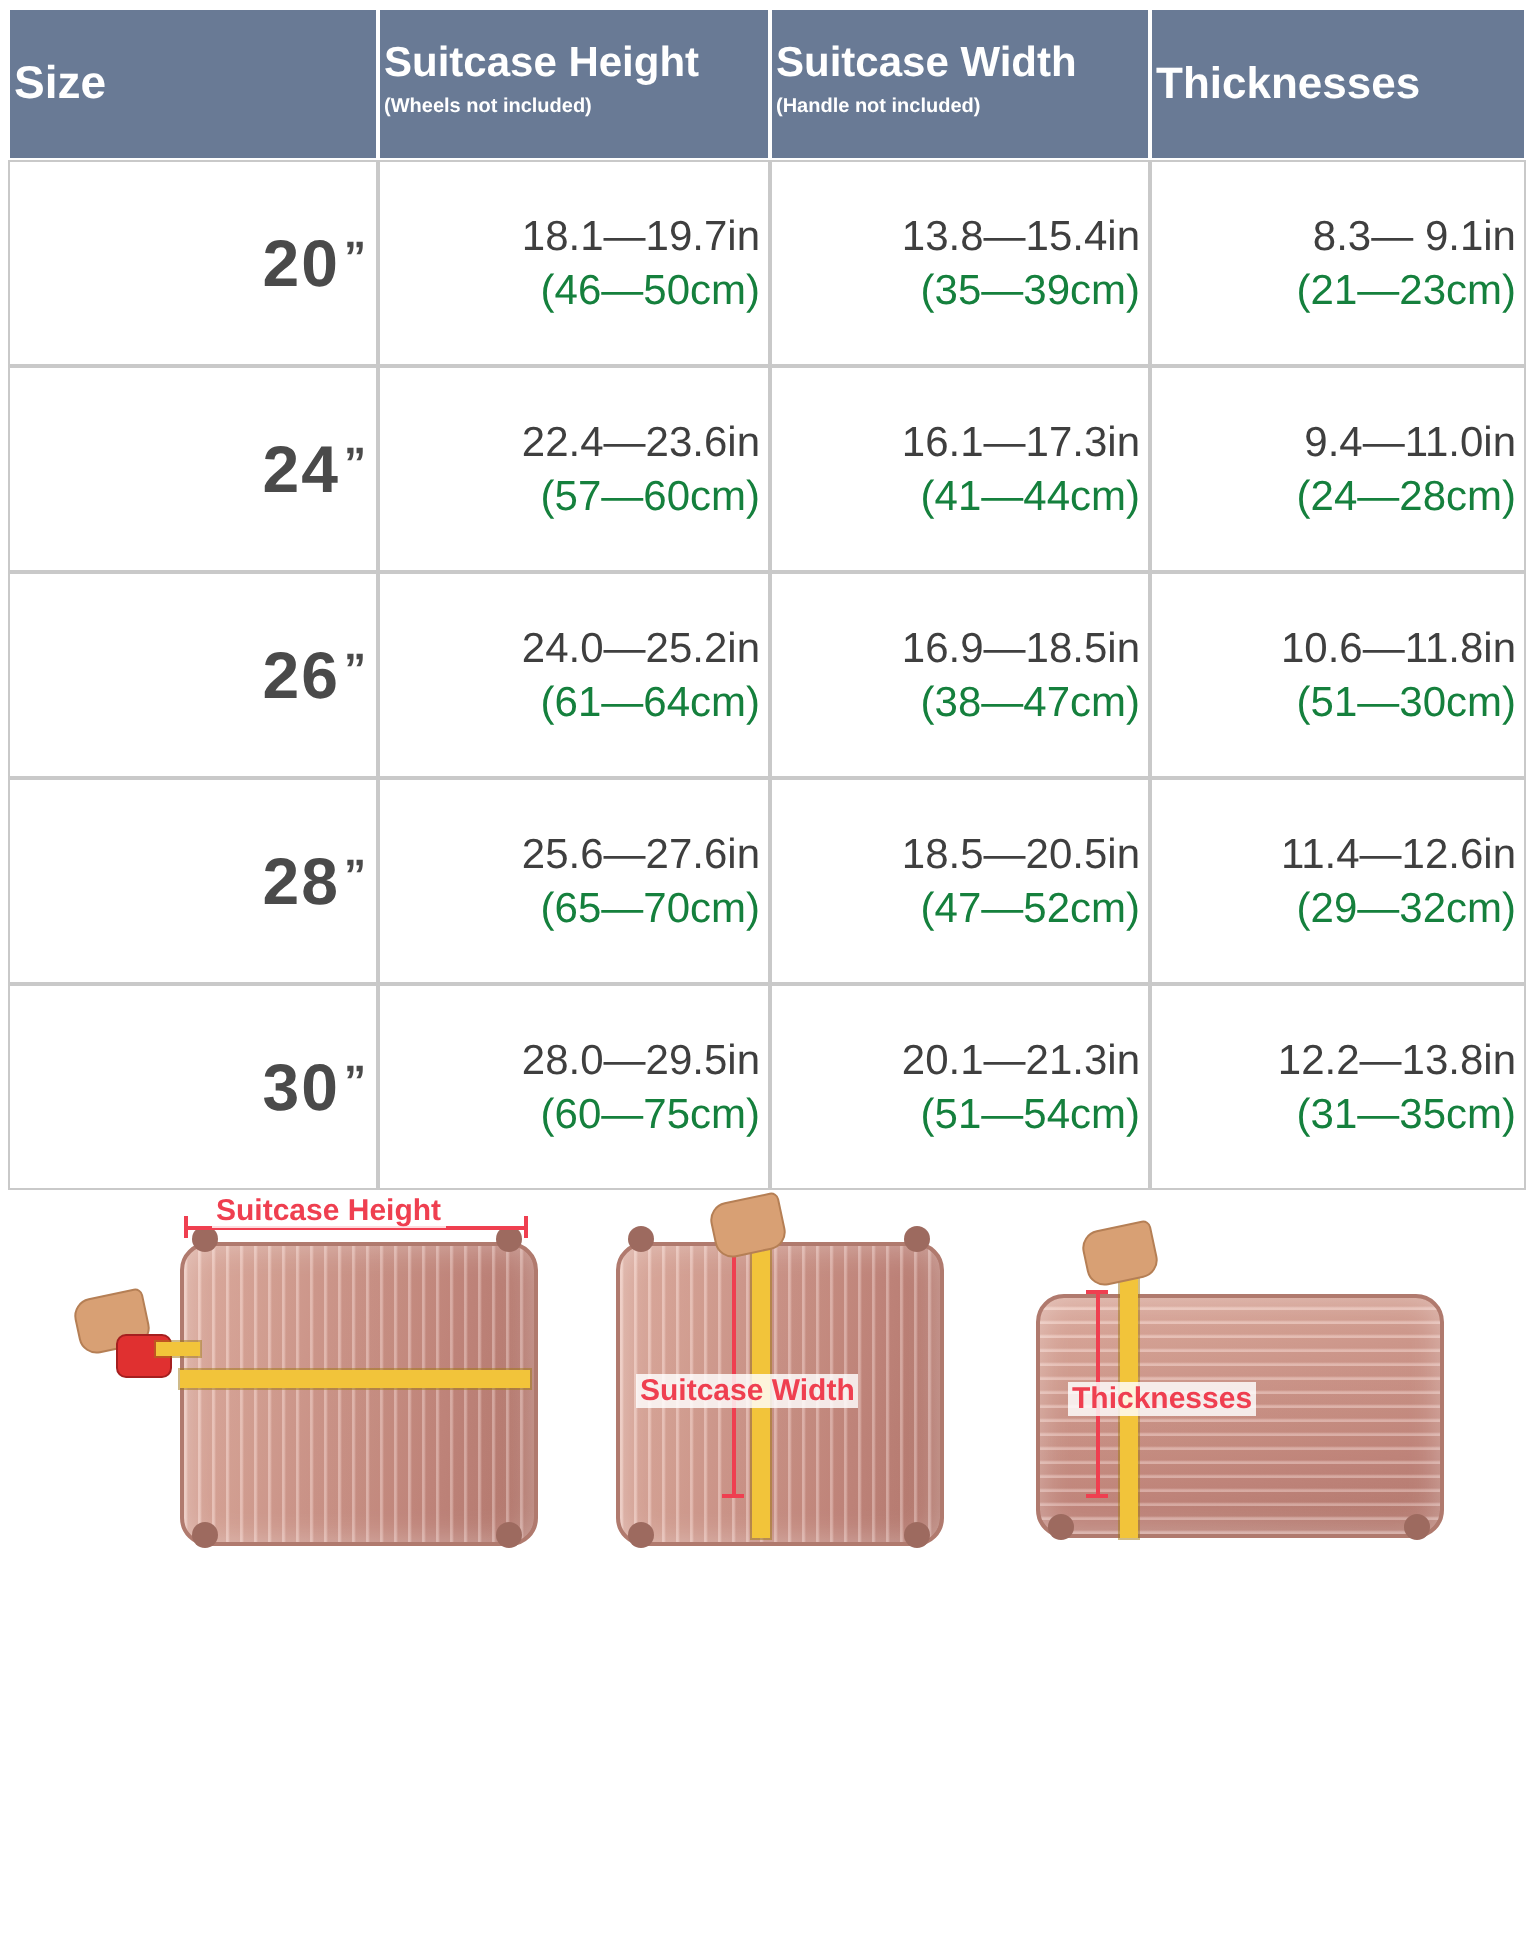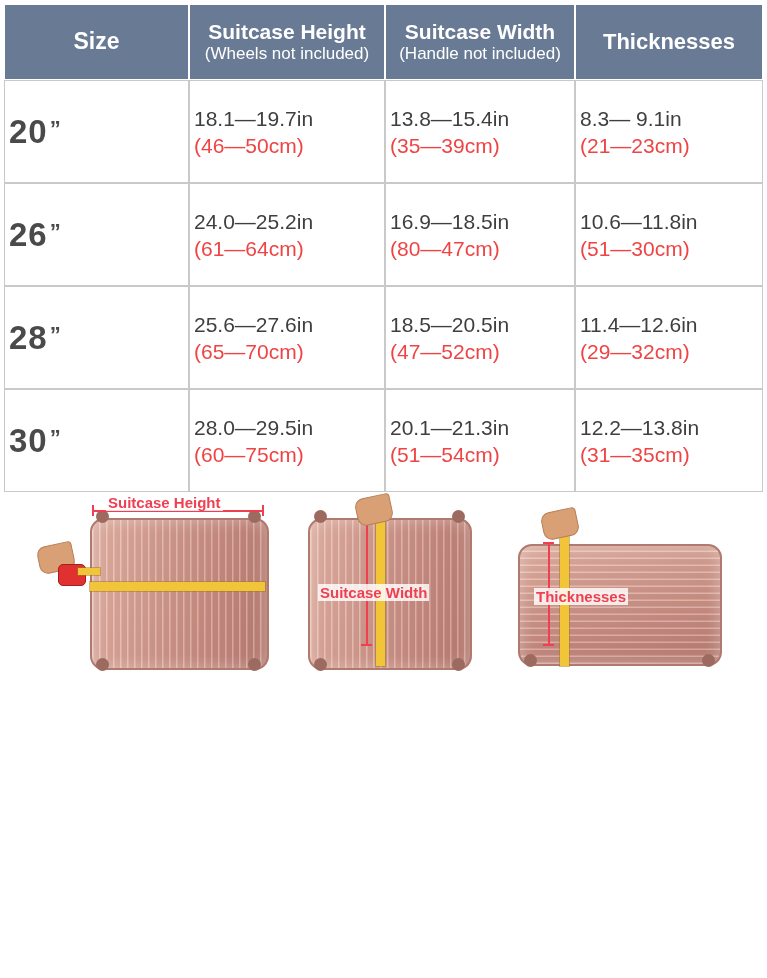--- a/index.html
+++ b/index.html
@@ -32,45 +32,45 @@
   table.size-table col.c-width  { width: 190px; }
   table.size-table col.c-thick  { width: 188px; }
 
   thead th {
     background: #697a95;
     color: #ffffff;
     border: 1px solid #ffffff;
     padding: 4px 2px 6px 2px;
     height: 64px;
     vertical-align: middle;
-    text-align: center;
+    text-align: left;
     font-weight: bold;
   }
   thead th .h-main {
     display: block;
     font-size: 21px;
     line-height: 25px;
     letter-spacing: 0px;
   }
   thead th .h-sub {
     display: block;
-    font-size: 17px;
+    font-size: 10px;
     line-height: 19px;
-    font-weight: normal;
+    font-weight: bold;
   }
   thead th.size-head .h-main {
     font-size: 23px;
   }
   thead th.thick-head .h-main {
     font-size: 22px;
   }
 
   tbody td {
     border: 1px solid #c9c9c9;
-    text-align: left;
+    text-align: right;
     vertical-align: middle;
     height: 101px;
     padding: 0 4px;
     background: #ffffff;
   }
   tbody td.size-cell {
     font-size: 33px;
     font-weight: bold;
     color: #4a4a4a;
     letter-spacing: 1px;
@@ -83,21 +83,21 @@
   tbody td .line1 {
     display: block;
     font-size: 21px;
     line-height: 27px;
     color: #3f3f3f;
   }
   tbody td .line2 {
     display: block;
     font-size: 21px;
     line-height: 27px;
-    color: #ef4444;
+    color: #15803d;
   }
 
   
   .illustrations {
     position: relative;
     width: 767px;
     height: 175px;
     margin-top: 4px;
   }
   .fig {
@@ -236,30 +236,45 @@
             <span class="line1">13.8—15.4in</span>
             <span class="line2">(35—39cm)</span>
           </td>
         <td>
             <span class="line1">8.3— 9.1in</span>
             <span class="line2">(21—23cm)</span>
           </td>
       </tr>
 
 
+      <tr>
+        <td class="size-cell"><span>24</span><span class="inch-mark">”</span></td>
+        <td>
+            <span class="line1">22.4—23.6in</span>
+            <span class="line2">(57—60cm)</span>
+          </td>
+        <td>
+            <span class="line1">16.1—17.3in</span>
+            <span class="line2">(41—44cm)</span>
+          </td>
+        <td>
+            <span class="line1">9.4—11.0in</span>
+            <span class="line2">(24—28cm)</span>
+          </td>
+      </tr>
 
       <tr>
         <td class="size-cell"><span>26</span><span class="inch-mark">”</span></td>
         <td>
             <span class="line1">24.0—25.2in</span>
             <span class="line2">(61—64cm)</span>
           </td>
         <td>
             <span class="line1">16.9—18.5in</span>
-            <span class="line2">(80—47cm)</span>
+            <span class="line2">(38—47cm)</span>
           </td>
         <td>
             <span class="line1">10.6—11.8in</span>
             <span class="line2">(51—30cm)</span>
           </td>
       </tr>
 
       <tr>
         <td class="size-cell"><span>28</span><span class="inch-mark">”</span></td>
         <td>

